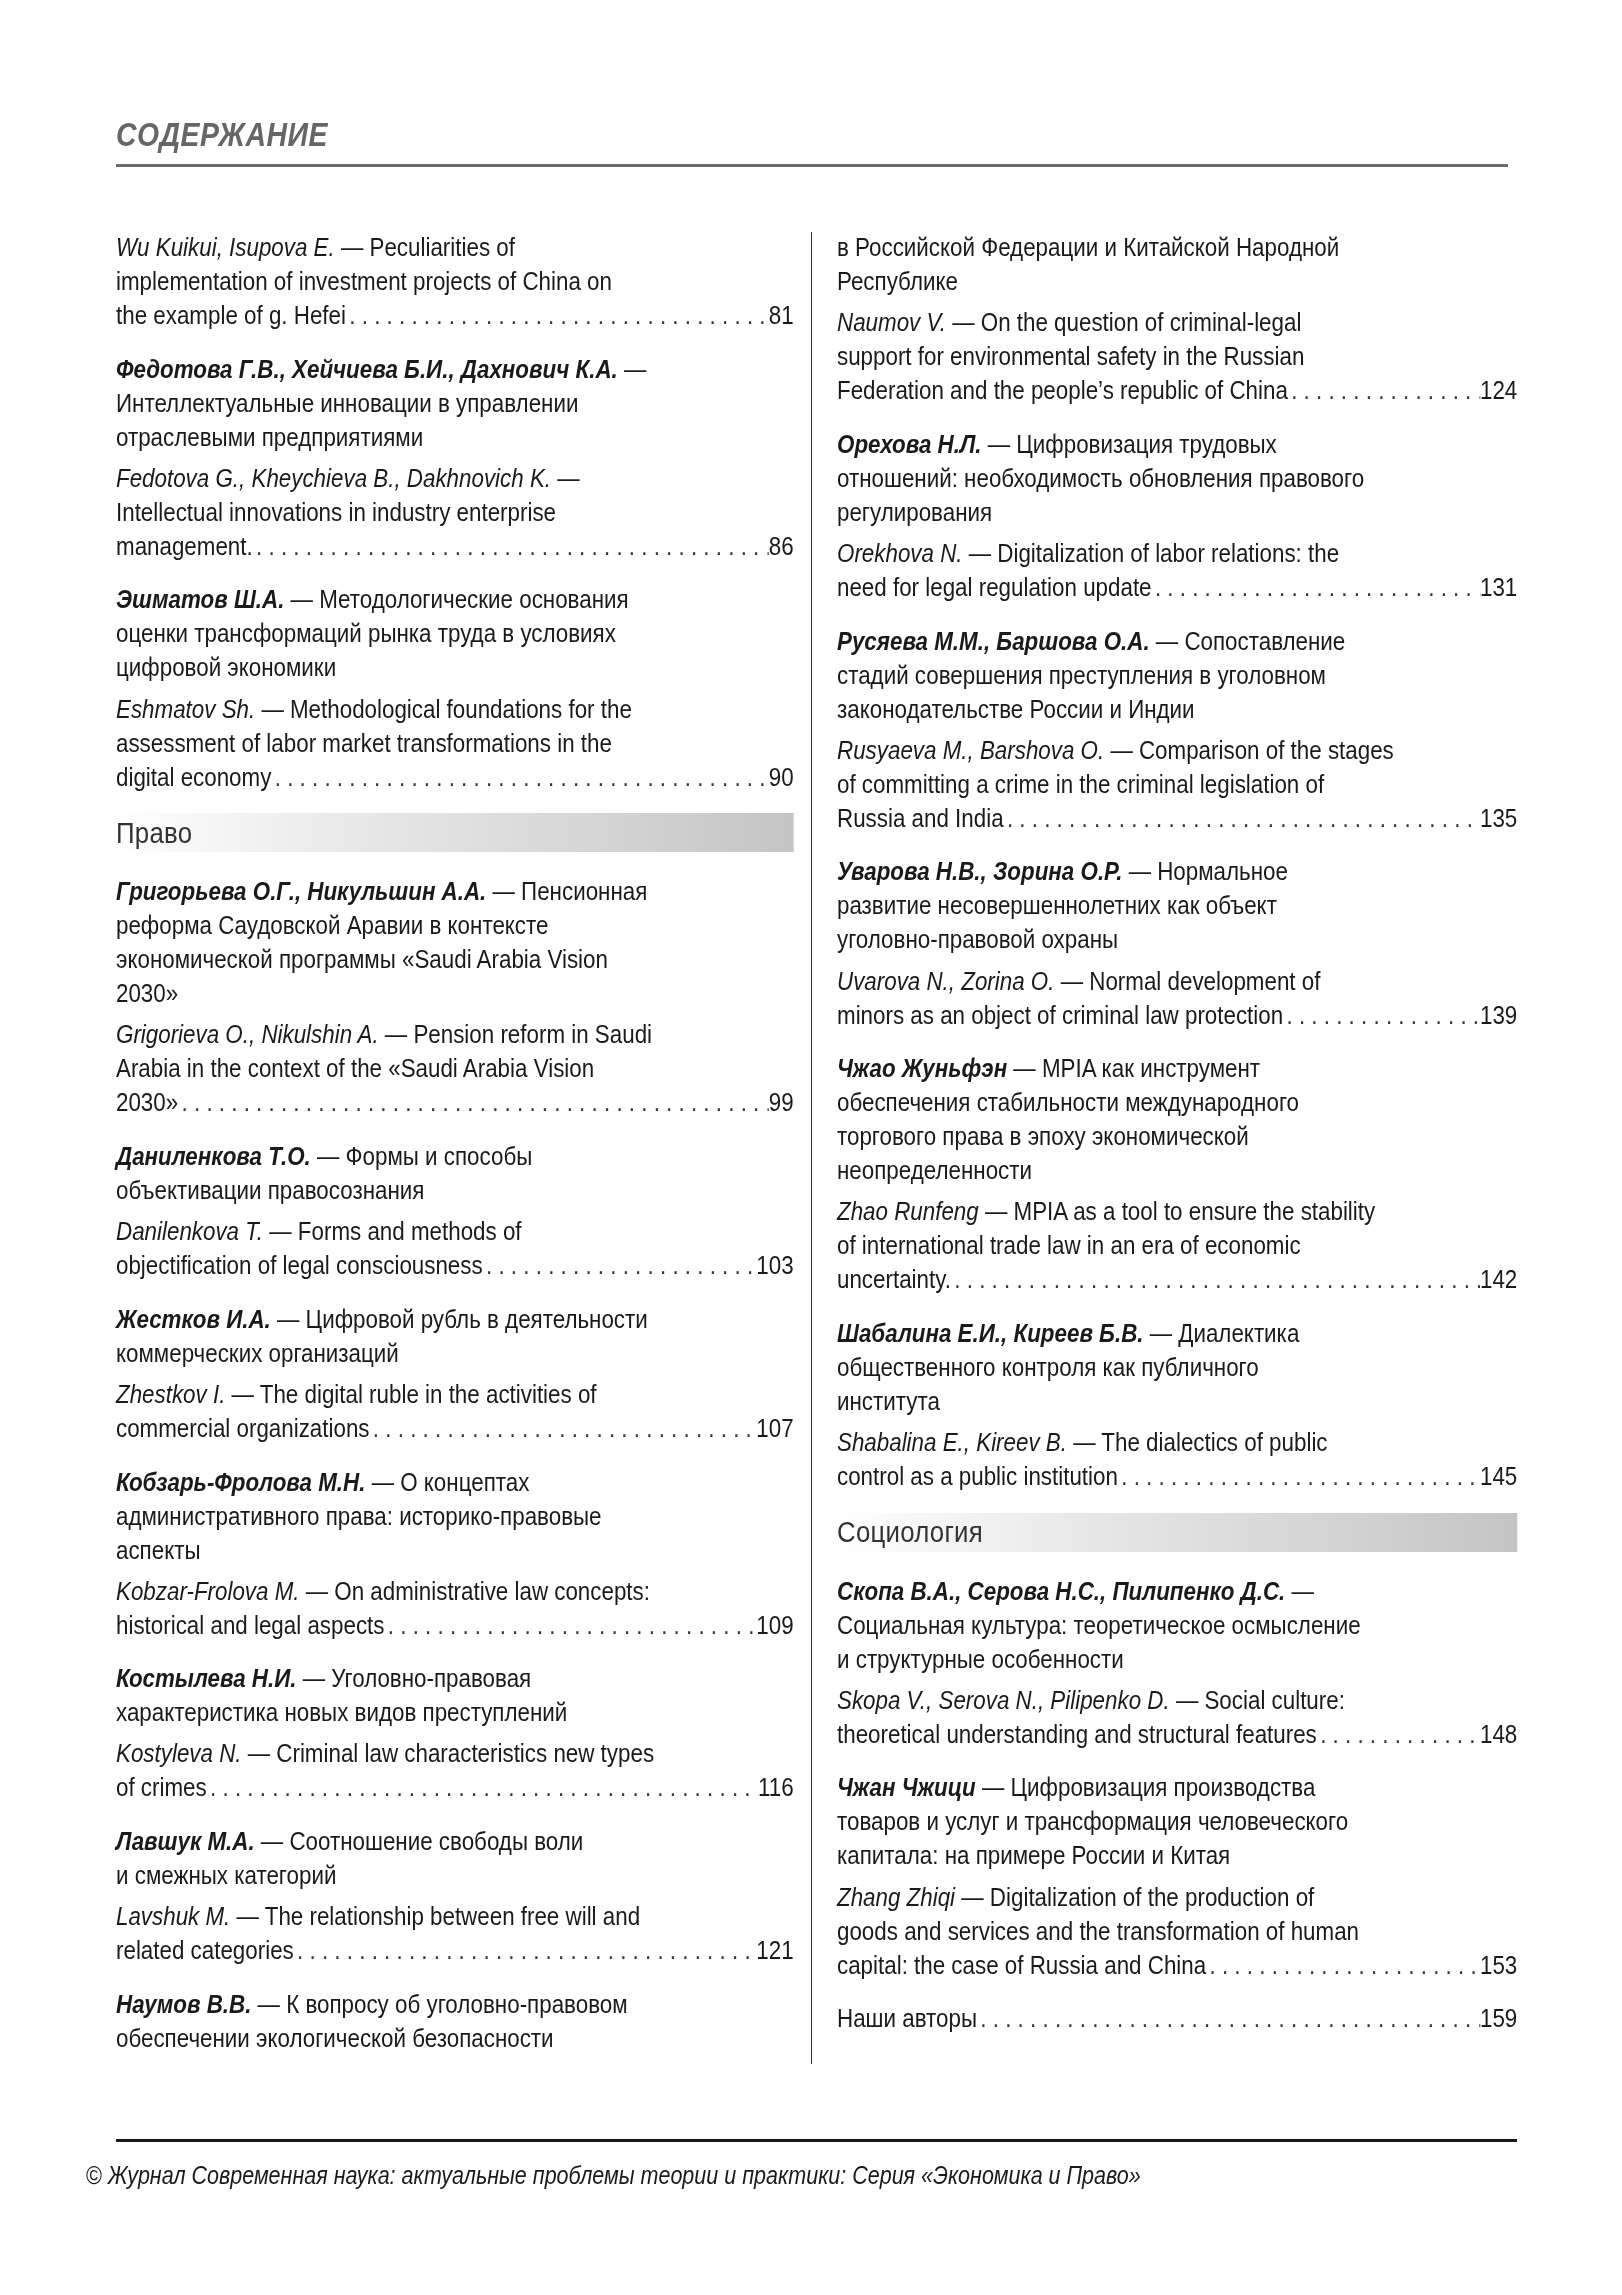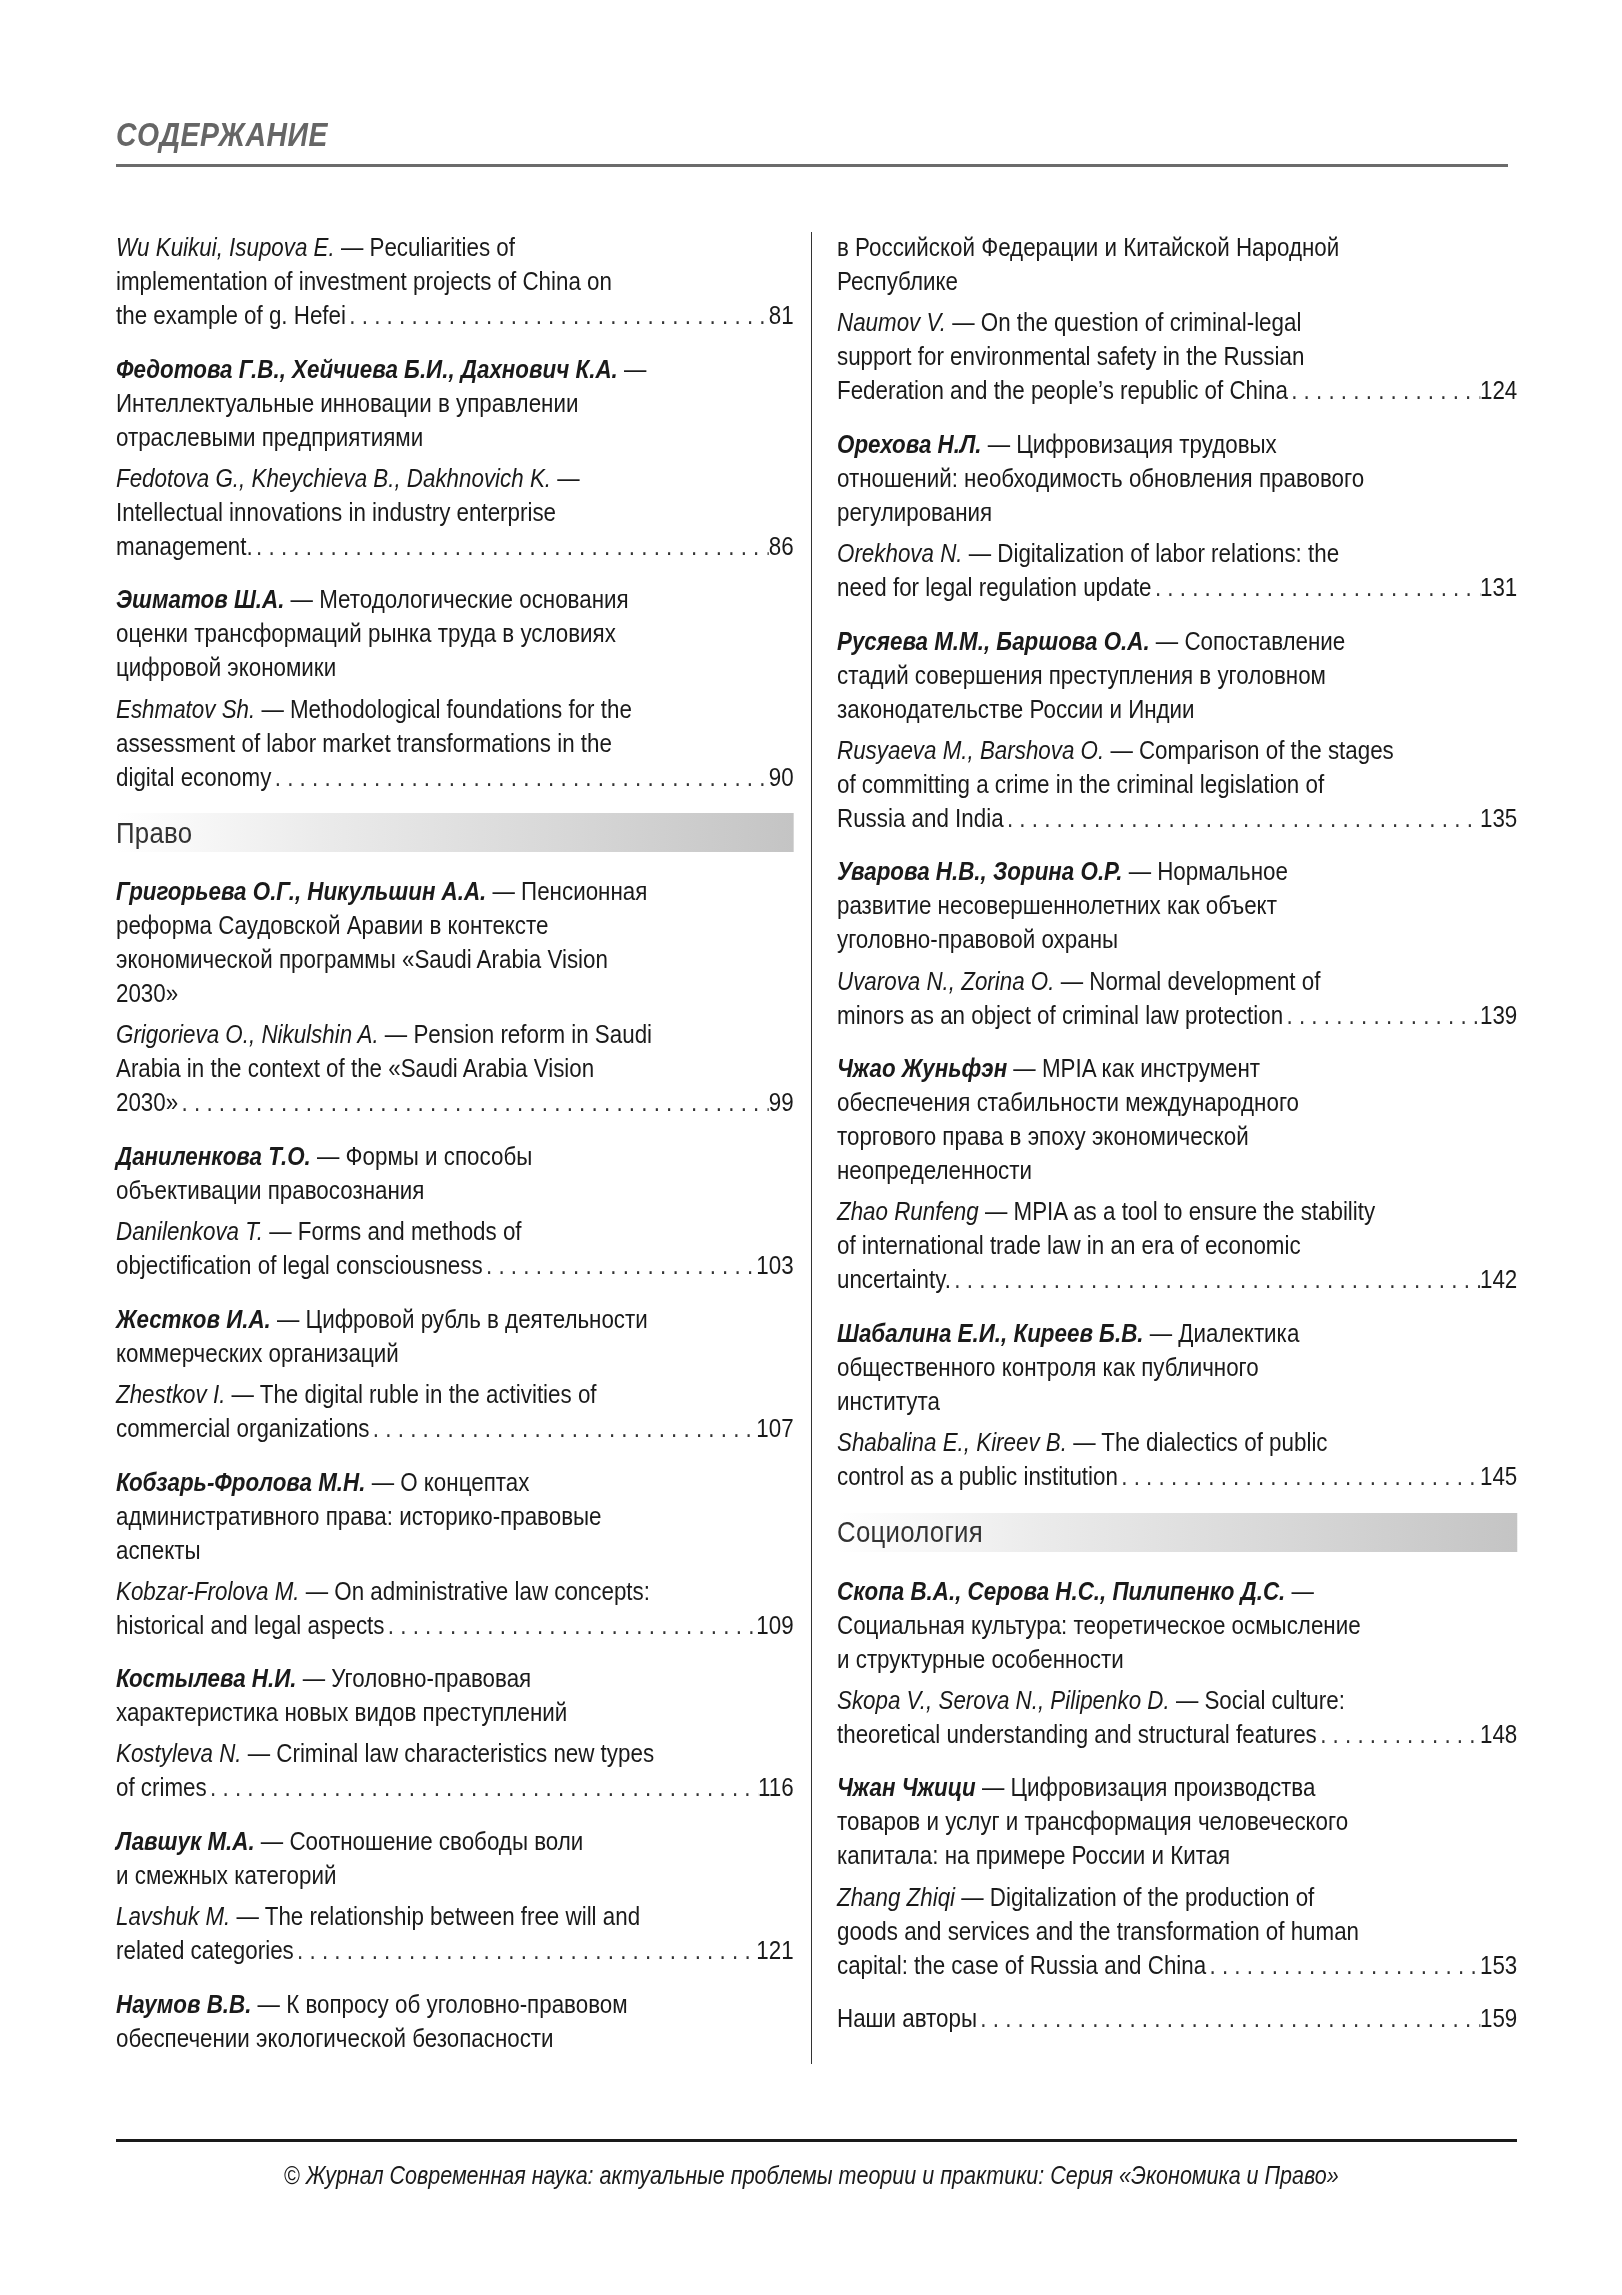--- a/index.html
+++ b/index.html
@@ -19,21 +19,21 @@
   .line .leader::before { content:". . . . . . . . . . . . . . . . . . . . . . . . . . . . . . . . . . . . . . . . . . . . . . . . . . . . . . . . . . . . . . . . . . . . . . . . . . . . . . . ."; letter-spacing:0; }
   .line .page { flex:0 0 auto; }
   .entry { margin-bottom:19.6px; }
   .ru .line:first-child .auth { font-weight:bold; font-style:italic; }
   .en { margin-top:7.2px; }
   .en .auth { font-style:italic; }
   .section-bar { height:39px; margin:2.6px 0 22px 0; display:flex; align-items:center;
         background:linear-gradient(to right,#ffffff 0%,#ebebeb 30%,#d8d8d8 65%,#c4c4c4 100%); }
   .section-bar span { font-size:30px; color:#333; font-weight:normal; letter-spacing:0.3px; }
   .footer-rule { position:absolute; left:116px; top:2139px; width:1401px; height:2.6px; background:#1a1a1a; }
-  .footer-text { position:absolute; left:0; width:1623px; top:2161px; text-align:center; font-size:25px; font-style:italic; color:#1a1a1a; }
+  .footer-text { position:absolute; left:0; width:1623px; top:2161px; font-size:25px; font-style:italic; color:#1a1a1a; }
   .footer-text span { display:inline-block; transform:scaleX(0.86); }
 </style>
 </head>
 <body>
 
 <h1 class="page-title">СОДЕРЖАНИЕ</h1>
 <div class="header-rule"></div>
 
 <div class="column col-left" id="col-left">
     <div class="entry">

